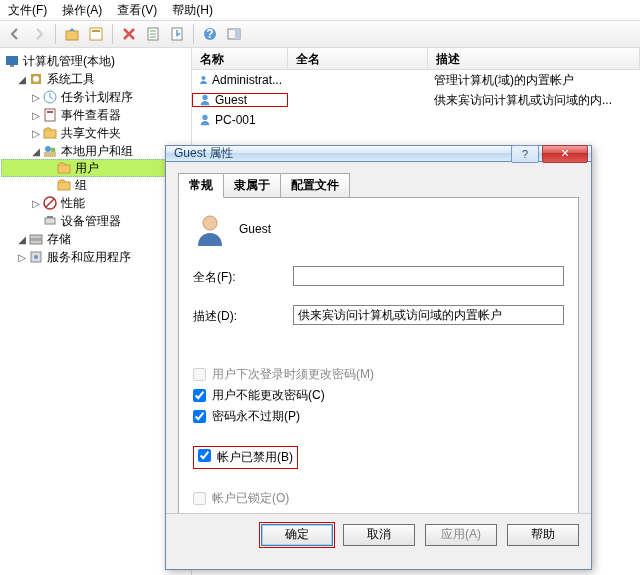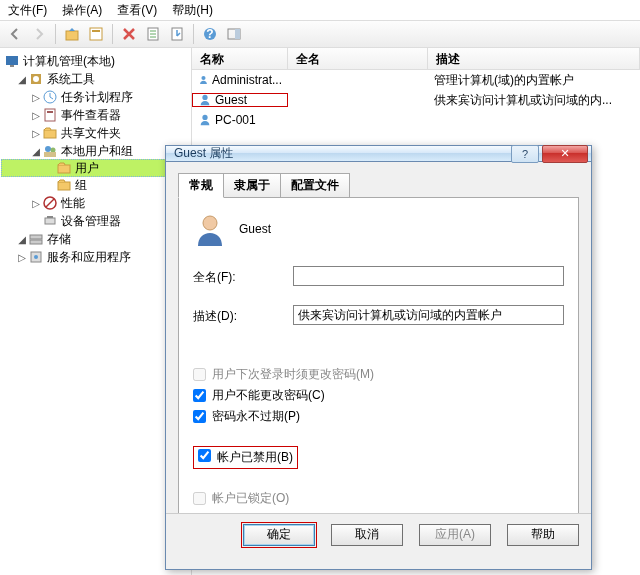--- a/index.html
+++ b/index.html
@@ -55,21 +55,21 @@
 
 .form-row { display: flex; align-items: flex-end; margin-bottom: 19px; }
 .form-row label { width: 100px; }
 .form-row input[type=text] { flex: 1; height: 20px; border: 1px solid #838383; padding: 0 4px; background: #fff; }
 
 .check-row { display: flex; align-items: center; gap: 6px; margin: 4px 0; }
 .check-row input { width: 13px; height: 13px; }
 .check-row.disabled { color: #888; }
 .red-box { border: 1px solid #c00; padding: 2px 4px; display: inline-flex; align-items: flex-start; gap: 6px; margin: 17px 0; }
 
-.dlg-buttons { height: 42px; display: flex; align-items: center; justify-content: flex-end; gap: 16px; padding: 0 12px; border-top: 1px solid #ccc; background: #f0f0f0; }
+.dlg-buttons { height: 42px; display: flex; align-items: center; justify-content: flex-end; gap: 10px; padding: 0 12px; border-top: 1px solid #ccc; background: #f0f0f0; }
 .btn { min-width: 72px; height: 22px; border: 1px solid #707070; background: linear-gradient(#fdfdfd,#e4e4e4); cursor: default; }
 .btn.default { border: 1px solid #3c7fb1; box-shadow: 0 0 0 1px #a6d3ee inset; outline: 1px solid #c00; outline-offset: 1px; }
 .btn.disabled { color: #888; }
 
 
 .ico-comp{fill:#3a75b3}.ico-folder{fill:#f4c869;stroke:#c79b3e}.ico-user{fill:#5a9bd5}.ico-not{fill:none;stroke:#b03030}
 </style>
 </head>
 <body>
 

